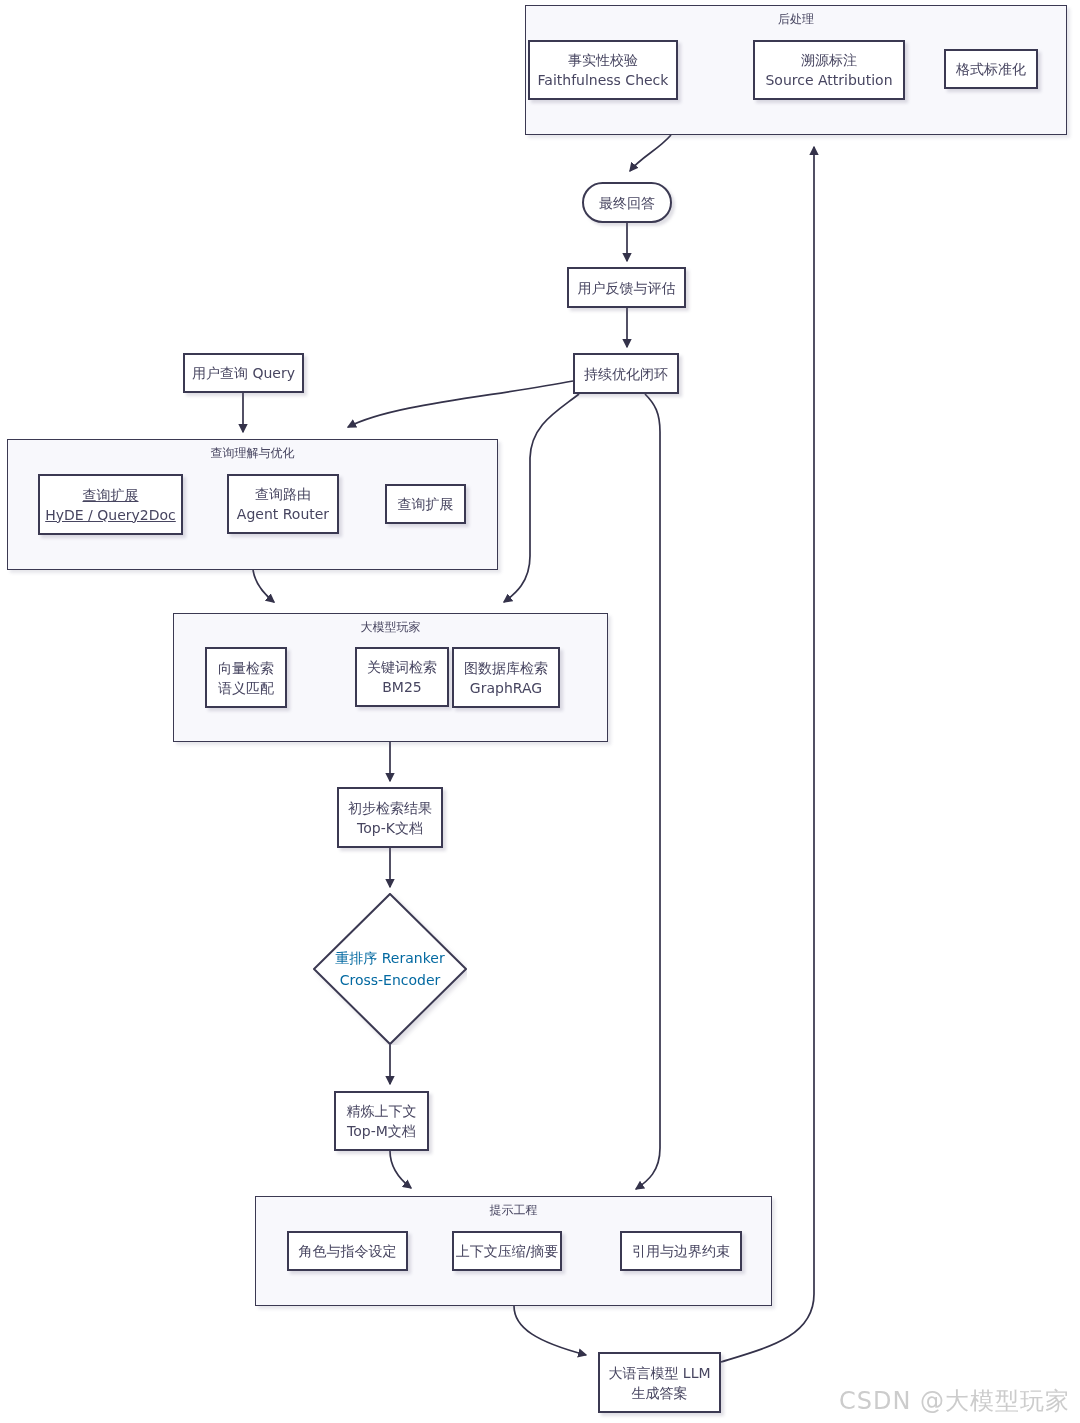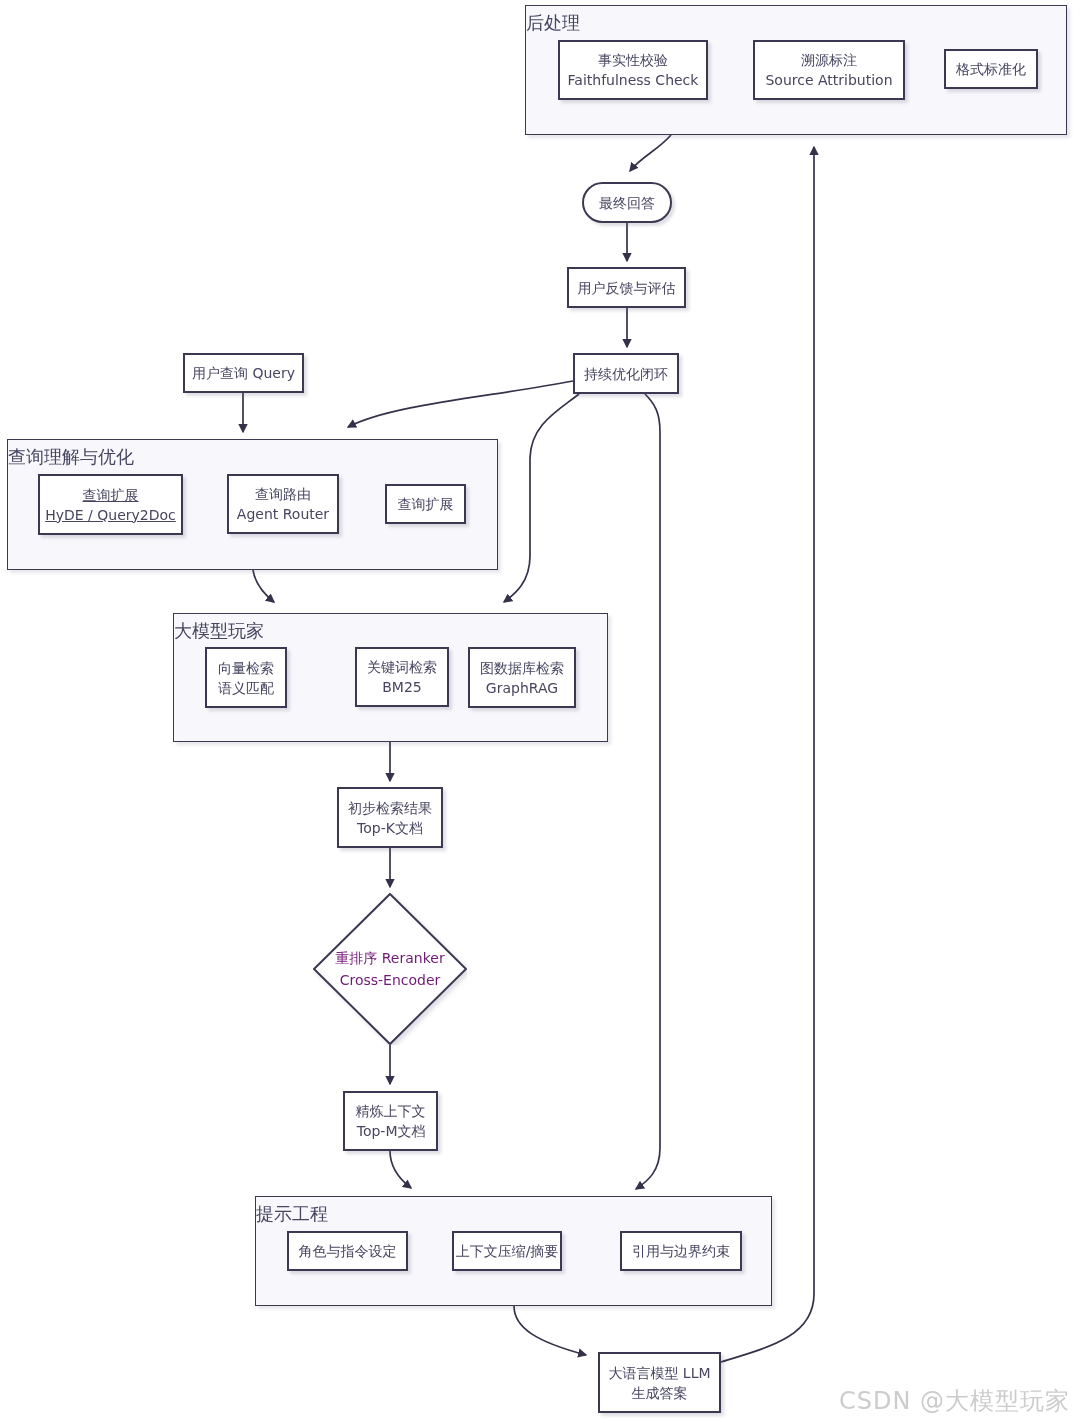--- a/index.html
+++ b/index.html
@@ -16,30 +16,30 @@
     font-size:14px;line-height:20px;color:#474560;
     box-shadow:3px 3px 3px rgba(108,106,134,0.22);
   }
   .stadium{border-radius:21px;}
   .subgraph{
     position:absolute;z-index:1;box-sizing:border-box;
     background:#f8f8fc;border:1.6px solid #3b3952;
     box-shadow:3px 3px 3px rgba(108,106,134,0.16);
   }
   .subgraph-label{
-    position:absolute;top:5px;left:0;right:0;text-align:left;
-    font-size:18px;color:#474560;white-space:pre-line;
+    position:absolute;top:5px;left:0;right:0;text-align:center;
+    font-size:12px;color:#474560;white-space:pre-line;
   }
   .diamond-wrap{position:absolute;z-index:2;}
   .diamond-wrap svg{display:block;}
   .diamond-label{
     position:absolute;left:0;top:0;right:0;bottom:0;
     display:flex;align-items:center;justify-content:center;
     text-align:center;white-space:pre-line;
-    font-size:14px;line-height:22px;color:#701a75;
+    font-size:14px;line-height:22px;color:#0369a1;
   }
   .watermark{
     position:absolute;z-index:3;right:10px;bottom:6px;
     font-size:24px;color:#cccccc;letter-spacing:1px;
   }
 </style>
 </head>
 <body>
 
 <div class="canvas">
@@ -64,21 +64,21 @@
       <path d="M 390,1045 L 390,1084" marker-end="url(#arrow)"></path>
       <path d="M 390,1151 C 390,1166 398,1178 411,1188" marker-end="url(#arrow)"></path>
       <path d="M 514,1306 C 514,1328 537,1342 586,1355" marker-end="url(#arrow)"></path>
       <path d="M 721,1362 C 770,1347 814,1336 814,1294 L 814,147" marker-end="url(#arrow)"></path>
     </g>
   </svg>
 
   <div class="subgraph" style="left:525px;top:5px;width:542px;height:130px;">
     <div class="subgraph-label">后处理</div>
   </div>
-  <div class="node" style="left:558px;top:40px;width:150px;height:60px;">事实性校验
+  <div class="node" style="left:528px;top:40px;width:150px;height:60px;">事实性校验
 Faithfulness Check</div>
   <div class="node" style="left:753px;top:40px;width:152px;height:60px;">溯源标注
 Source Attribution</div>
   <div class="node" style="left:944px;top:49px;width:94px;height:40px;">格式标准化</div>
 
   <div class="node stadium" style="left:582px;top:182px;width:90px;height:41px;">最终回答</div>
   <div class="node" style="left:567px;top:267px;width:119px;height:41px;">用户反馈与评估</div>
   <div class="node" style="left:573px;top:353px;width:106px;height:41px;">持续优化闭环</div>
 
   <div class="node" style="left:183px;top:353px;width:121px;height:40px;">用户查询 Query</div>
@@ -92,35 +92,35 @@
 Agent Router</div>
   <div class="node" style="left:385px;top:484px;width:81px;height:40px;">查询扩展</div>
 
   <div class="subgraph" style="left:173px;top:613px;width:435px;height:129px;">
     <div class="subgraph-label">大模型玩家</div>
   </div>
   <div class="node" style="left:205px;top:647px;width:82px;height:61px;">向量检索
 语义匹配</div>
   <div class="node" style="left:331px;top:647px;width:94px;height:60px;margin-left:24px;">关键词检索
 BM25</div>
-  <div class="node" style="left:468px;top:647px;width:108px;height:61px;">图数据库检索
+  <div class="node" style="left:452px;top:647px;width:108px;height:61px;">图数据库检索
 GraphRAG</div>
 
   <div class="node" style="left:337px;top:787px;width:106px;height:61px;">初步检索结果
 Top-K文档</div>
 
   <div class="diamond-wrap" style="left:313px;top:893px;width:154px;height:152px;">
     <svg width="154" height="152" viewBox="0 0 154 152">
       <polygon points="77,1 153,76 77,151 1,76" fill="#ffffff" stroke="#3b3952" stroke-width="2" style="filter:drop-shadow(3px 3px 2px rgba(108,106,134,0.22));"></polygon>
     </svg>
     <div class="diamond-label">重排序 Reranker
 Cross-Encoder</div>
   </div>
 
-  <div class="node" style="left:343px;top:1091px;width:95px;height:60px;text-align:right;">精炼上下文
+  <div class="node" style="left:334px;top:1091px;width:95px;height:60px;">精炼上下文
 Top-M文档</div>
 
   <div class="subgraph" style="left:255px;top:1196px;width:517px;height:110px;">
     <div class="subgraph-label">提示工程</div>
   </div>
   <div class="node" style="left:287px;top:1231px;width:121px;height:40px;">角色与指令设定</div>
   <div class="node" style="left:452px;top:1231px;width:110px;height:40px;">上下文压缩/摘要</div>
   <div class="node" style="left:620px;top:1231px;width:122px;height:40px;">引用与边界约束</div>
 
   <div class="node" style="left:598px;top:1352px;width:123px;height:61px;">大语言模型 LLM

